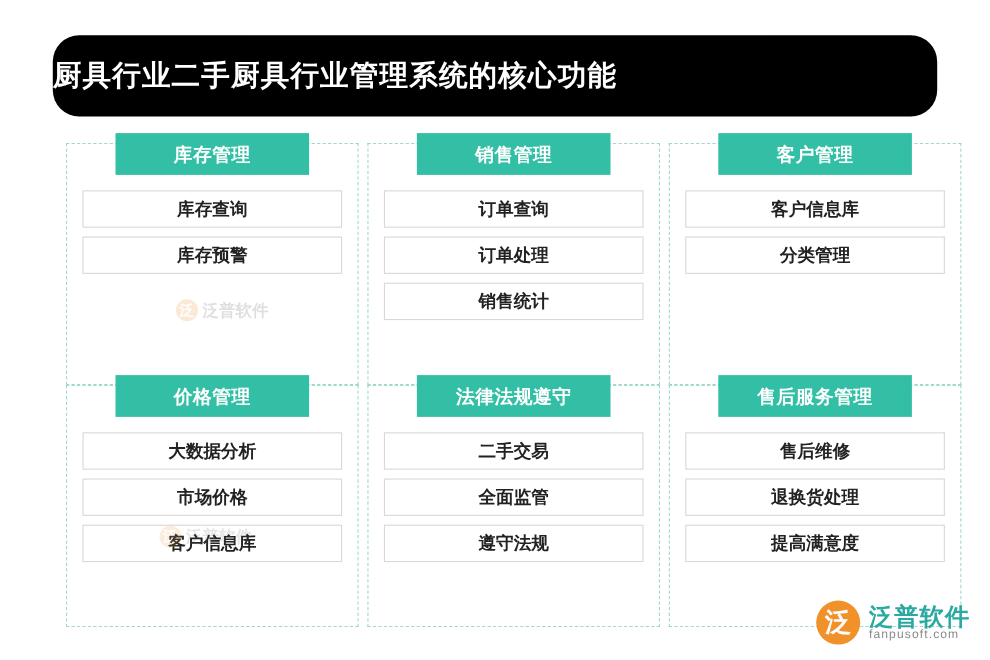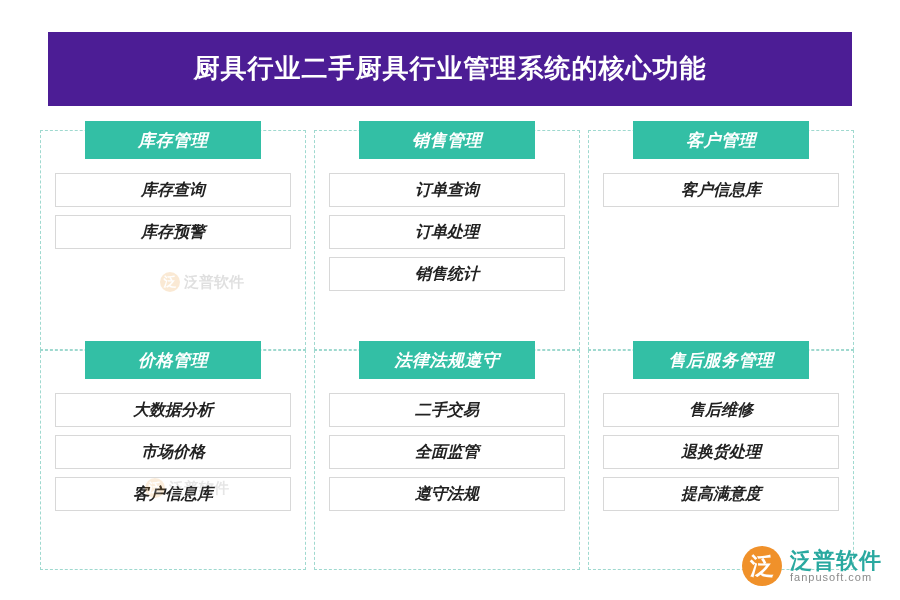--- a/index.html
+++ b/index.html
@@ -20,46 +20,46 @@
     height: 600px;
     box-sizing: border-box;
   }
   
   .title-banner {
     position: absolute;
     left: 48px;
     top: 32px;
     width: 804px;
     height: 74px;
-    background: #4c1d95;
-    display: flex;
-    align-items: center;
-    justify-content: center;
+    background: #000000;
+    display: flex;
+    align-items: center;
+    justify-content: flex-start;
+    border-radius: 24px;
   }
   .title-text {
     color: #ffffff;
     font-size: 26px;
     font-weight: bold;
     letter-spacing: 1px;
     text-align: center;
     line-height: 1.2;
   }
   
   .grid {
     position: absolute;
-    left: 40px;
+    left: 60px;
     top: 130px;
     width: 804px;
     height: 440px;
     display: grid;
     grid-template-columns: repeat(3, 1fr);
     grid-template-rows: repeat(2, 1fr);
     column-gap: 8px;
     row-gap: 0px;
-    font-style: italic;
   }
   .group {
     position: relative;
     border: 1px dashed #9fd9cf;
     box-sizing: border-box;
     padding: 18px 14px 12px 14px;
     display: flex;
     flex-direction: column;
     align-items: center;
   }
@@ -200,20 +200,21 @@
         <div class="item">订单查询</div>
         <div class="item">订单处理</div>
         <div class="item">销售统计</div>
       </div>
     </div>
 
     <div class="group">
       <div class="group-header">客户管理</div>
       <div class="items">
         <div class="item">客户信息库</div>
+        <div class="item">分类管理</div>
       </div>
     </div>
 
     <div class="group">
       <div class="group-header">价格管理</div>
       <div class="items">
         <div class="item">大数据分析</div>
         <div class="item">市场价格</div>
         <div class="item">客户信息库</div>
       </div>

